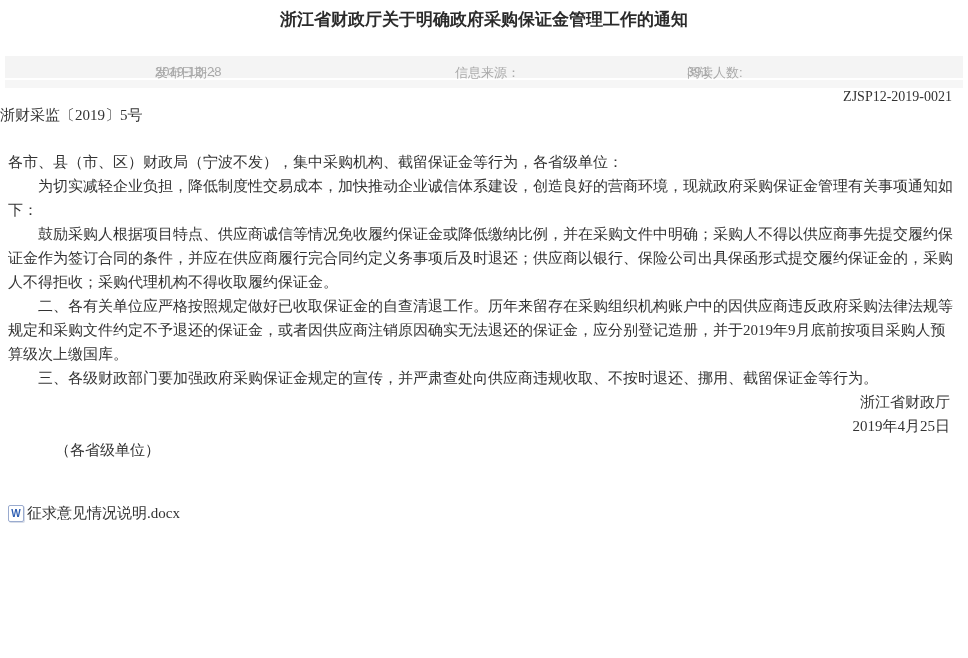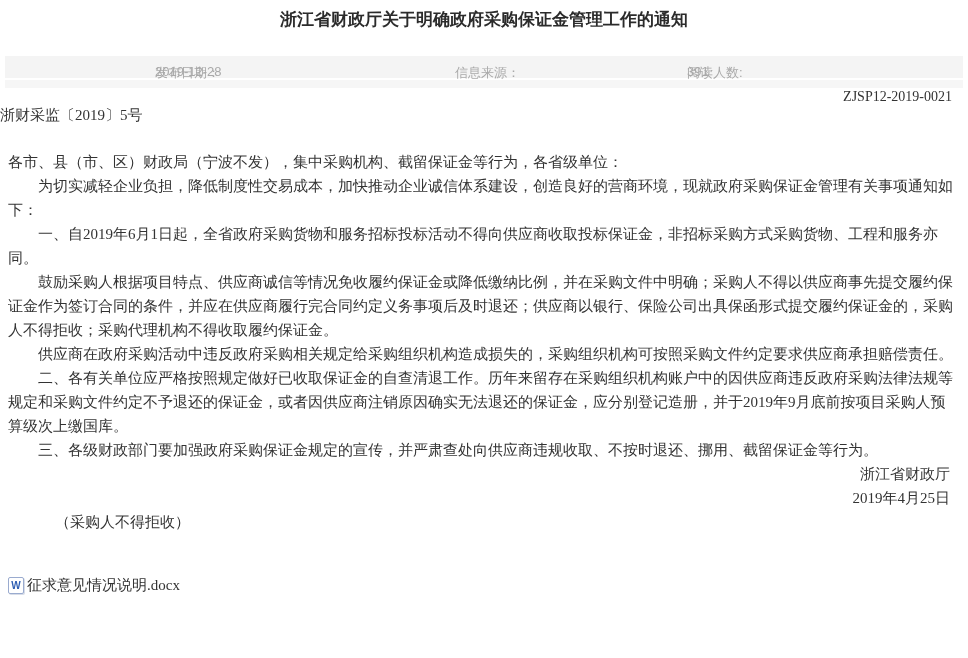--- a/index.html
+++ b/index.html
@@ -120,33 +120,31 @@
     </span>
 </div>
 <div class="meta-strip"></div>
 
 <div class="doc-code">ZJSP12-2019-0021</div>
 <div class="doc-number">浙财采监〔2019〕5号</div>
 
 <div class="doc-body">
   <p class="salutation">各市、县（市、区）财政局（宁波不发），集中采购机构、截留保证金等行为，各省级单位：</p>
   <p>为切实减轻企业负担，降低制度性交易成本，加快推动企业诚信体系建设，创造良好的营商环境，现就政府采购保证金管理有关事项通知如下：</p>
-  <p>一、自2019年6月1日起，全省政府采购货物和服务招标投标活动不得向供应商收取投标保证金，非招标采购方式采购货物、工程和服务亦同。</p>
   <p>鼓励采购人根据项目特点、供应商诚信等情况免收履约保证金或降低缴纳比例，并在采购文件中明确；采购人不得以供应商事先提交履约保证金作为签订合同的条件，并应在供应商履行完合同约定义务事项后及时退还；供应商以银行、保险公司出具保函形式提交履约保证金的，采购人不得拒收；采购代理机构不得收取履约保证金。</p>
-  <p>供应商在政府采购活动中违反政府采购相关规定给采购组织机构造成损失的，采购组织机构可按照采购文件约定要求供应商承担赔偿责任。</p>
   <p>二、各有关单位应严格按照规定做好已收取保证金的自查清退工作。历年来留存在采购组织机构账户中的因供应商违反政府采购法律法规等规定和采购文件约定不予退还的保证金，或者因供应商注销原因确实无法退还的保证金，应分别登记造册，并于2019年9月底前按项目采购人预算级次上缴国库。</p>
   <p>三、各级财政部门要加强政府采购保证金规定的宣传，并严肃查处向供应商违规收取、不按时退还、挪用、截留保证金等行为。</p>
 </div>
 
 <div class="signature-block">
   <div>浙江省财政厅</div>
   <div>2019年4月25日</div>
 </div>
 
-<div class="public-note">（采购人不得拒收）</div>
+<div class="public-note">（各省级单位）</div>
 
 <div class="attachments">
   <div class="file-row">
     <span class="word-icon">W</span>
     <span>征求意见情况说明.docx</span>
   </div>
 
 </div>
 
 </body></html>

